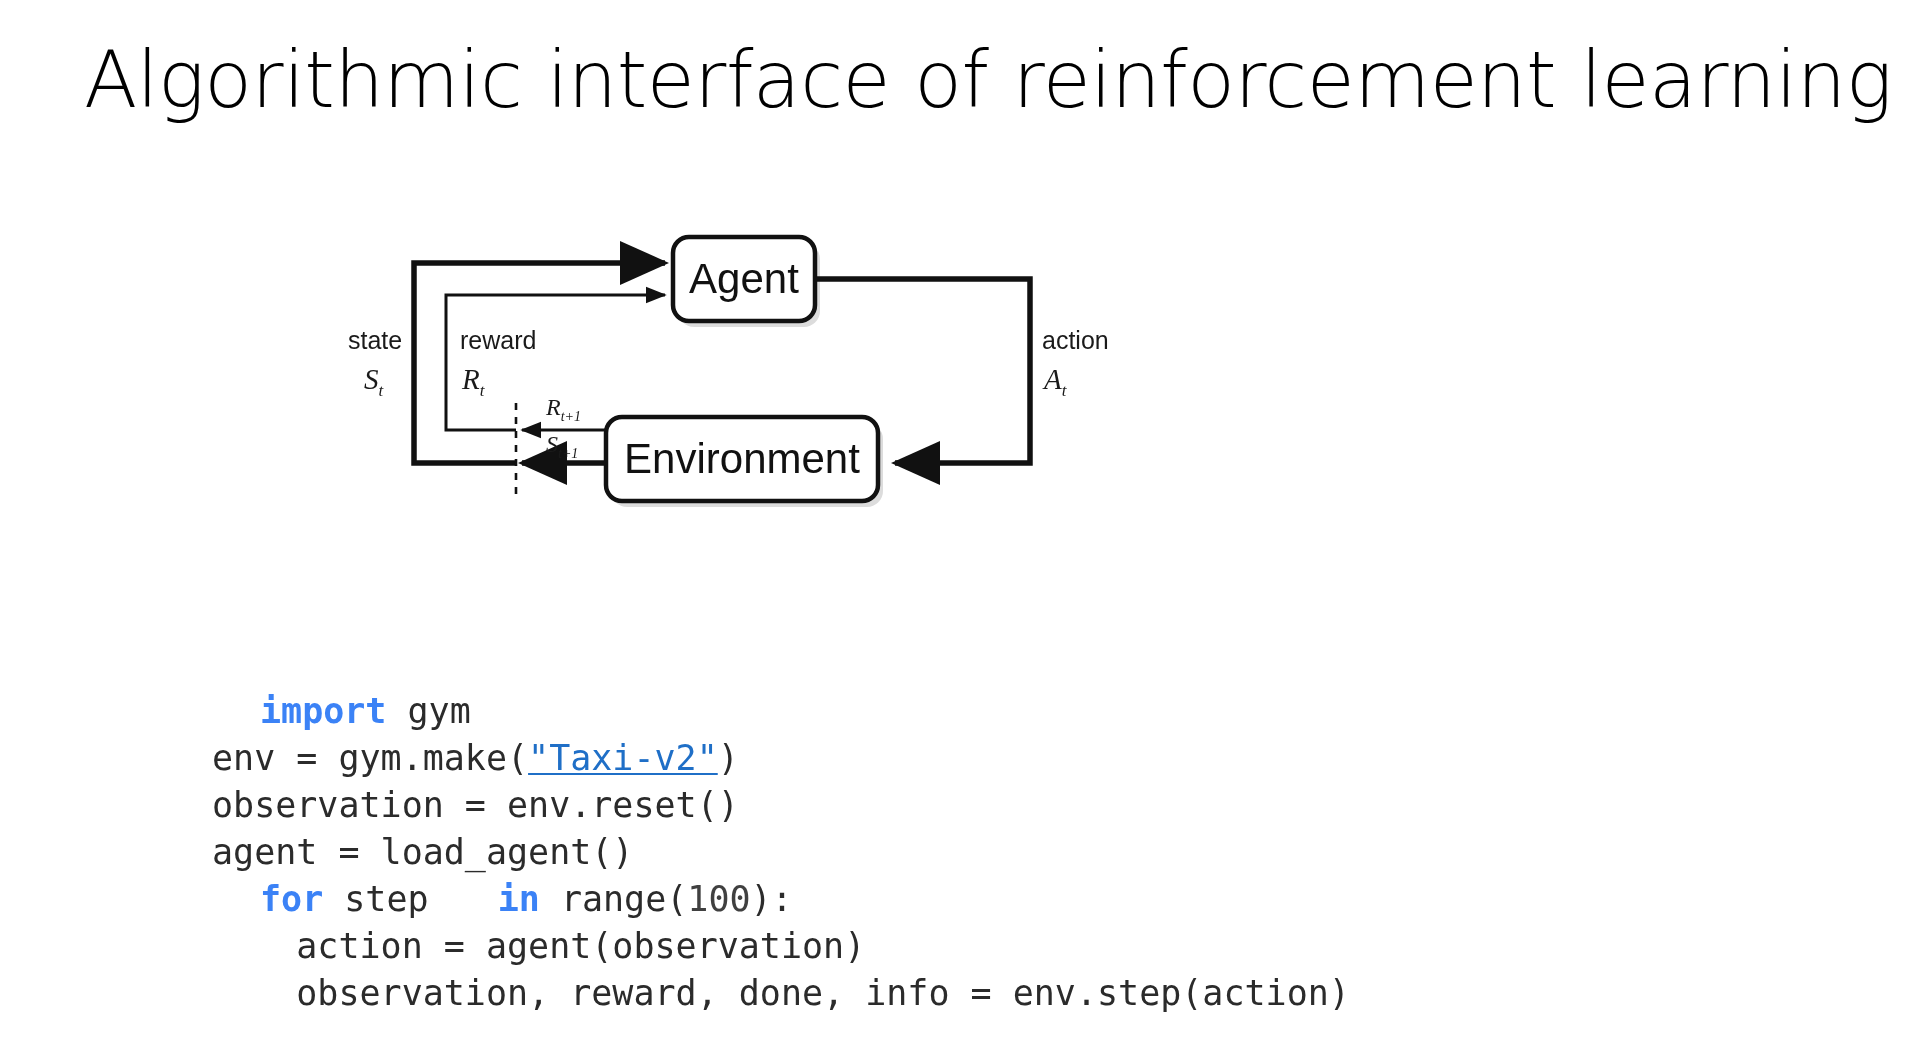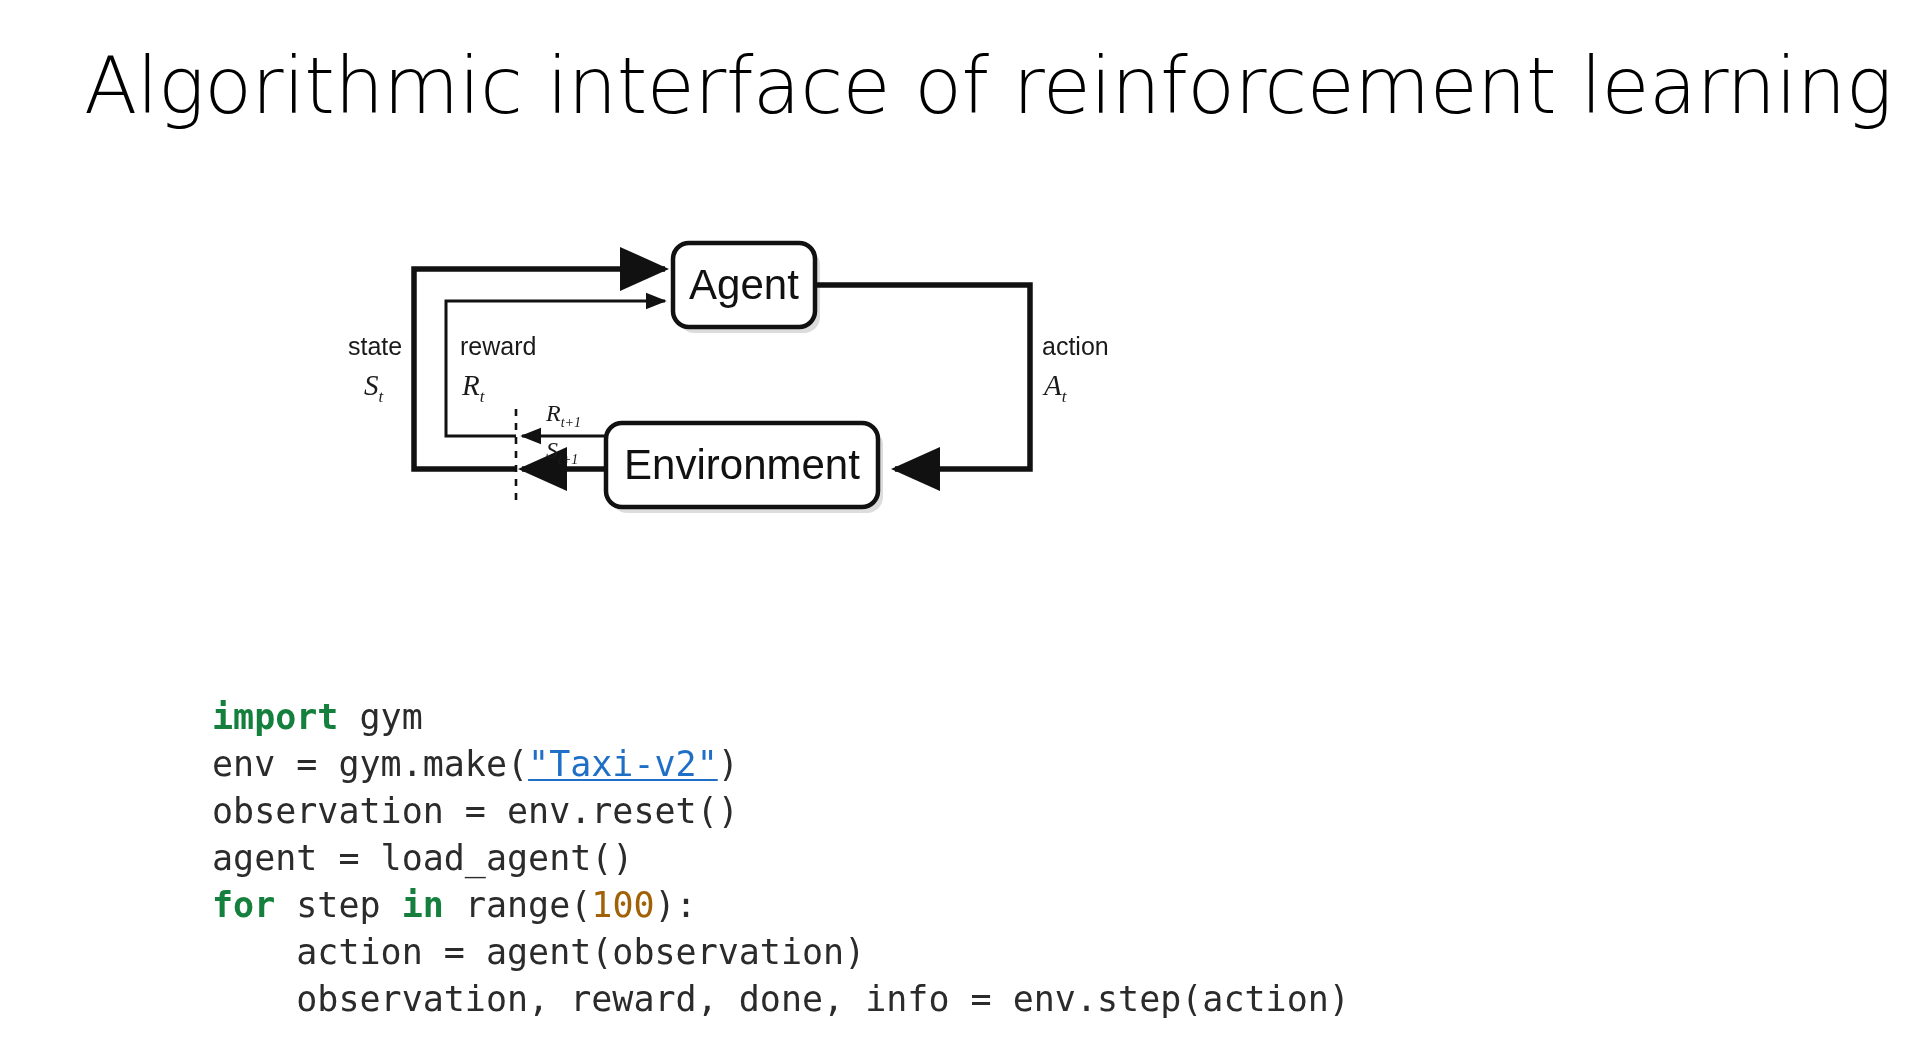--- a/index.html
+++ b/index.html
@@ -10,21 +10,21 @@
   body {
     width: 1920px;
     height: 1048px;
     overflow: hidden;
     font-family: "Liberation Sans", sans-serif;
     position: relative;
   }
 
   #slide {
     position: absolute;
-    left: 0; top: 6px;
+    left: 0; top: 0;
     width: 1920px;
     height: 744px;
     background: #ffffff;
   }
 
   
   #slide-title {
     position: absolute;
     left: 84px;
     top: 38px;
@@ -89,22 +89,22 @@
     position: absolute;
     left: 212px;
     top: 688px;
     font-family: "DejaVu Sans Mono", monospace;
     font-size: 35px;
     line-height: 47px;
     color: #2b2b2b;
     white-space: pre;
   }
   #code-block .ln { display: block; white-space: pre; }
-  .kw { font-weight: bold; color: #15803d; }
-  .num { color: #a16207; }
+  .kw { font-weight: bold; color: #3b82f6; margin-left: 48px; }
+  .num { color: #404040; }
   .link {
     color: #1F6FC7;
     text-decoration: underline;
     text-decoration-thickness: 2px;
     text-underline-offset: 3px;
     cursor: pointer;
   }
 </style>
 </head>
 <body>

